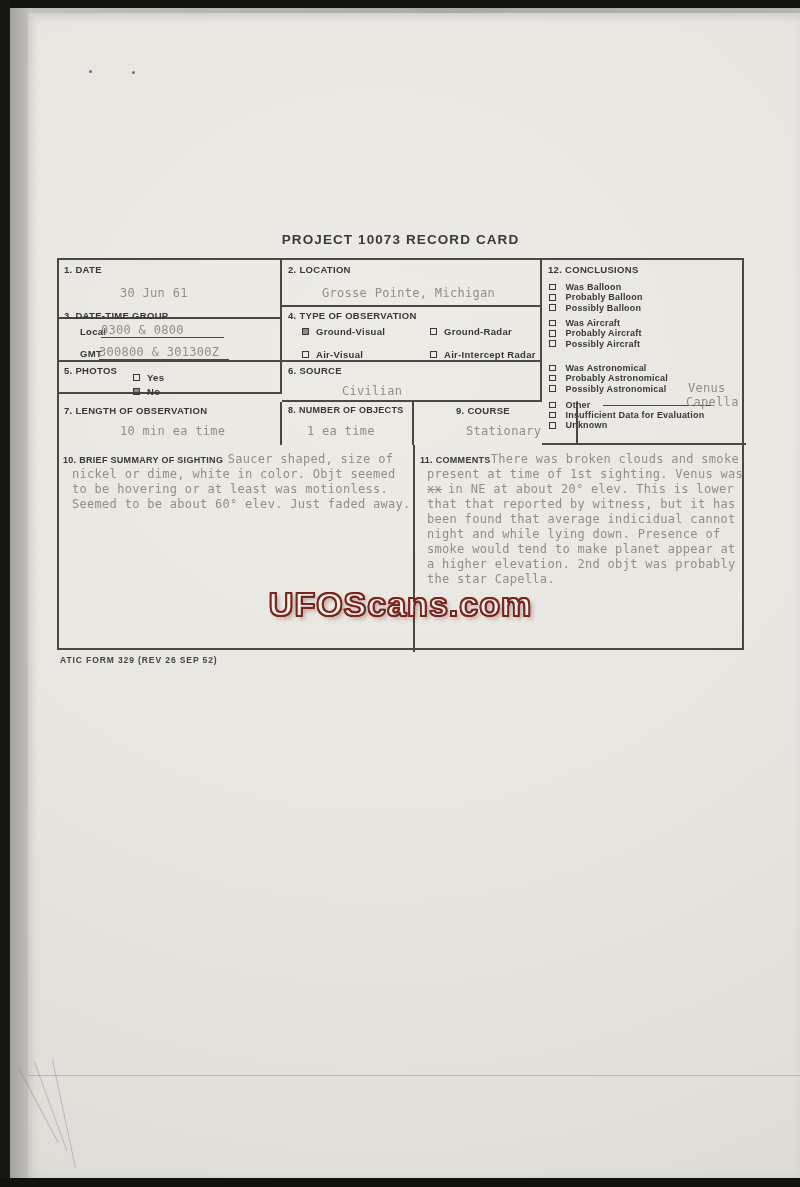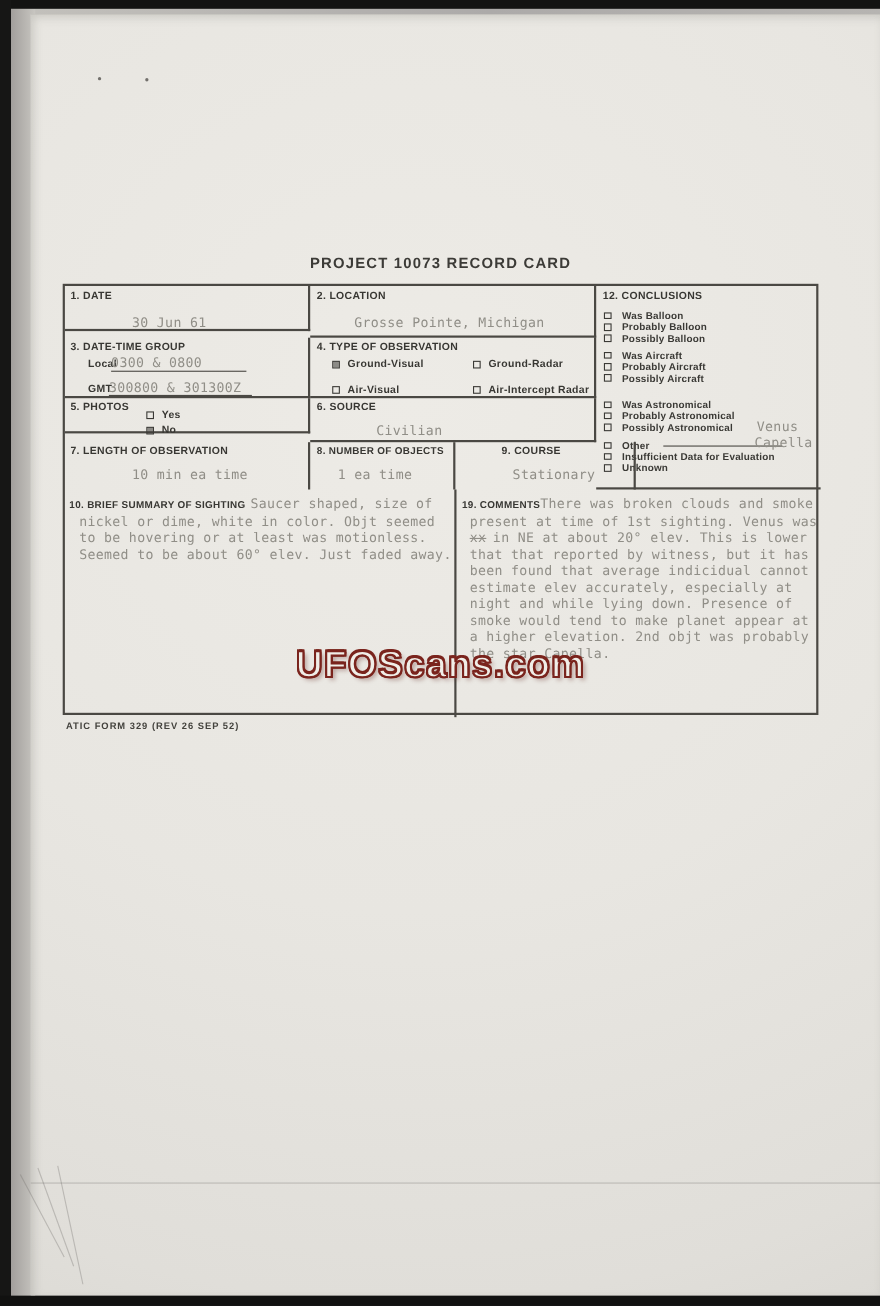--- a/index.html
+++ b/index.html
@@ -70,21 +70,21 @@
   <div class="dot" style="left:132px;top:71px;"></div>
   <div class="fold-h"></div>
   <div class="crease" style="left:18px;top:1068px;height:85px;transform:rotate(-28deg);"></div>
   <div class="crease" style="left:34px;top:1062px;height:95px;transform:rotate(-20deg);"></div>
   <div class="crease" style="left:52px;top:1060px;height:110px;transform:rotate(-12deg);"></div>
 
   <div class="title">PROJECT 10073 RECORD CARD</div>
 
   <div class="card">
 
-    <div class="cell br bb" style="left:0;top:0;width:223px;height:41px;">
+    <div class="cell br bb" style="left:0;top:0;width:223px;height:59px;">
       <span class="lbl abs" style="left:5px;top:4px;">1. DATE</span>
       <span class="typed abs" style="left:61px;top:26px;">30 Jun 61</span>
     </div>
 
     <div class="cell br bb" style="left:223px;top:0;width:260px;height:47px;">
       <span class="lbl abs" style="left:6px;top:4px;">2. LOCATION</span>
       <span class="typed abs" style="left:40px;top:26px;">Grosse Pointe, Michigan</span>
     </div>
 
     <div class="cell bb" style="left:483px;top:0;width:204px;height:185px;">
@@ -209,26 +209,25 @@
         <span class="lbl" style="font-size:9px;">10. BRIEF SUMMARY OF SIGHTING</span>
         <span class="typed sumline">Saucer shaped, size of</span>
         <div class="typed sumline" style="padding-left:9px;">nickel or dime, white in color. Objt seemed</div>
         <div class="typed sumline" style="padding-left:9px;">to be hovering or at least was motionless.</div>
         <div class="typed sumline" style="padding-left:9px;">Seemed to be about 60° elev. Just faded away.</div>
       </div>
     </div>
 
     <div class="cell" style="left:356px;top:185px;width:331px;height:207px;overflow:visible;">
       <div style="padding:4px 0 0 5px;">
-        <span class="lbl" style="font-size:9px;">19. COMMENTS</span><span class="typed sumline">There was broken clouds and smoke</span>
+        <span class="lbl" style="font-size:9px;">11. COMMENTS</span><span class="typed sumline">There was broken clouds and smoke</span>
         <div class="typed sumline" style="padding-left:7px;">present at time of 1st sighting. Venus was</div>
         <div class="typed sumline" style="padding-left:7px;"><span class="struck">xx</span><span>in NE at about 20° elev. This is lower</span></div>
         <div class="typed sumline" style="padding-left:7px;">that that reported by witness, but it has</div>
         <div class="typed sumline" style="padding-left:7px;">been found that average indicidual cannot</div>
-        <div class="typed sumline" style="padding-left:7px;">estimate elev accurately, especially at</div>
         <div class="typed sumline" style="padding-left:7px;">night and while lying down. Presence of</div>
         <div class="typed sumline" style="padding-left:7px;">smoke would tend to make planet appear at</div>
         <div class="typed sumline" style="padding-left:7px;">a higher elevation. 2nd objt was probably</div>
         <div class="typed sumline" style="padding-left:7px;">the star Capella.</div>
       </div>
     </div>
 
   </div>
 
   <div class="footer">ATIC FORM 329 (REV 26 SEP 52)</div>

